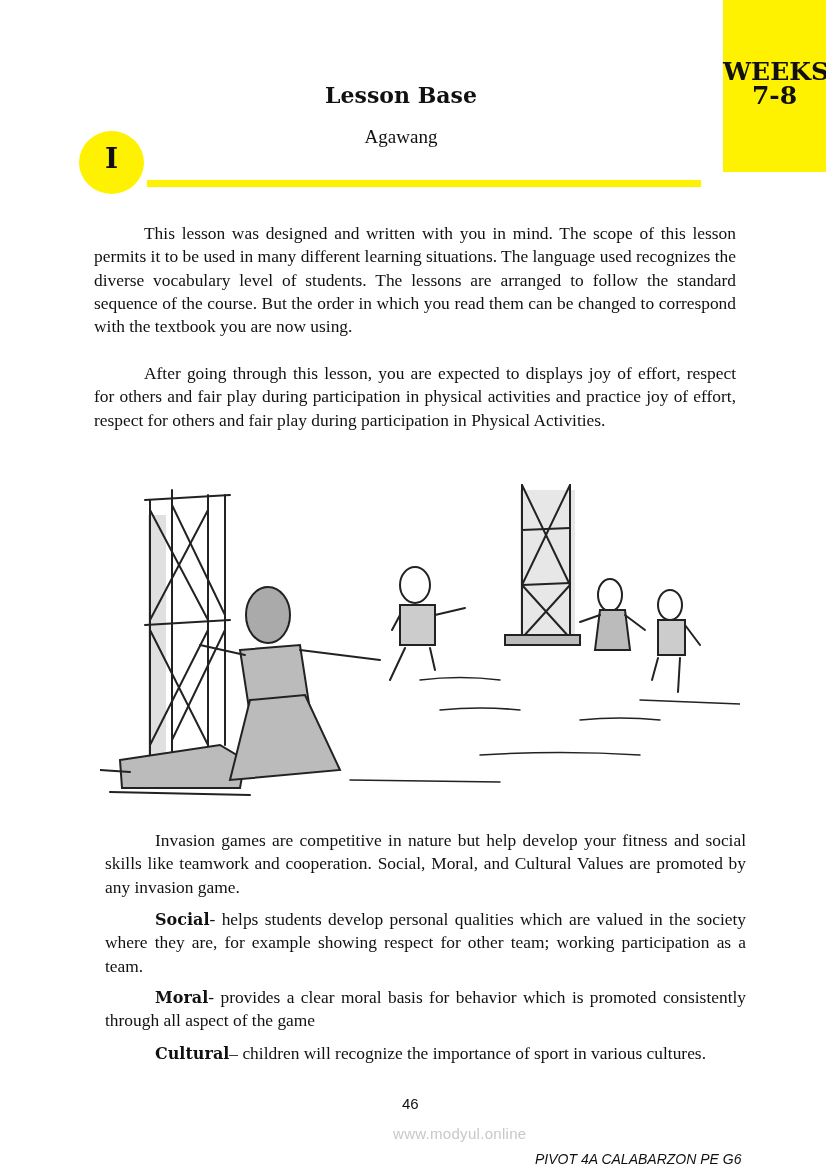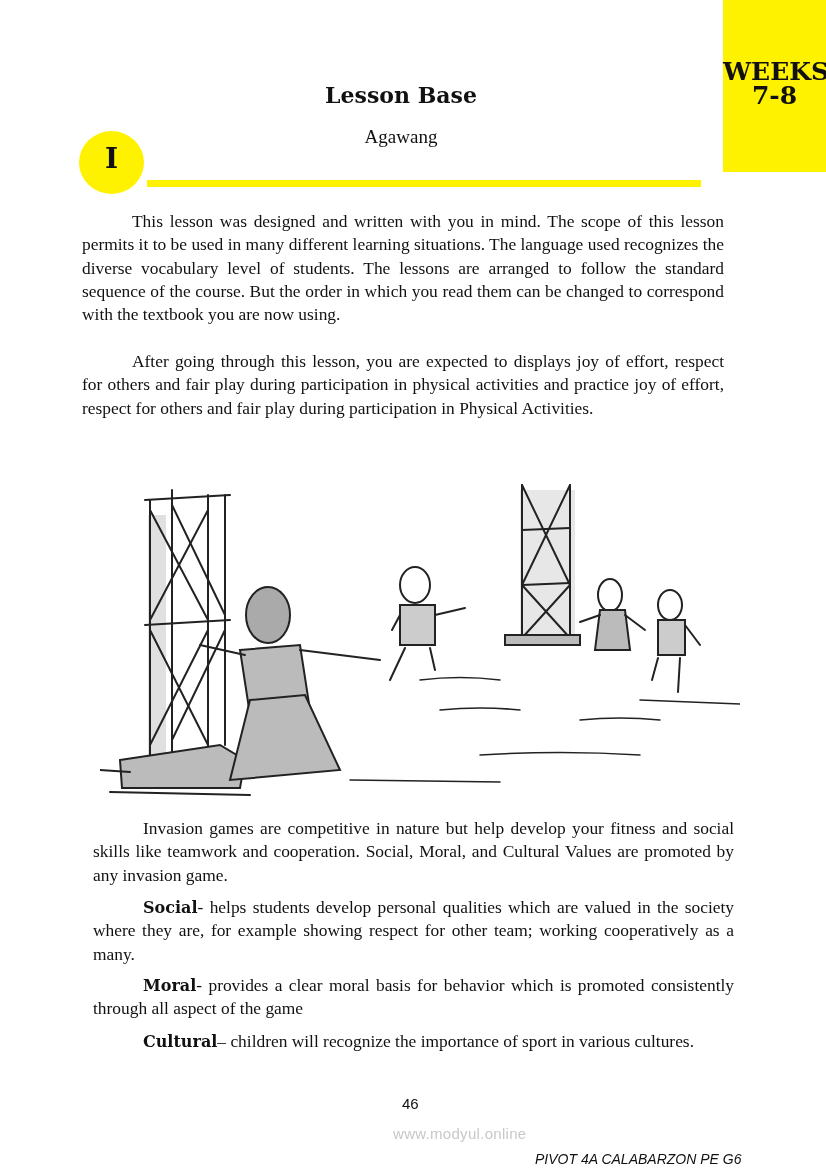--- a/index.html
+++ b/index.html
@@ -11,21 +11,21 @@
       font-family: "DejaVu Serif", serif; font-weight: bold; font-size: 25px; line-height: 24px; }
     .title { position: absolute; top: 82px; left: 0; width: 802px; text-align: center;
       font-family: "DejaVu Serif", serif; font-weight: bold; font-size: 22px; }
     .subtitle { position: absolute; top: 126px; left: 0; width: 802px; text-align: center;
       font-family: "Liberation Serif", serif; font-size: 19px; }
     .badge { position: absolute; left: 79px; top: 131px; width: 65px; height: 63px;
       background: #fff200; border-radius: 50%; text-align: center; }
     .badge span { font-family: "DejaVu Serif", serif; font-weight: bold; font-size: 28px; line-height: 56px; }
     .rule { position: absolute; left: 147px; top: 180px; width: 554px; height: 7px; background: #fff200; }
     .para { position: absolute; font-family: "Liberation Serif", serif; font-size: 17.4px;
-      line-height: 23.3px; text-align: justify; margin: 0; }
+      line-height: 23.3px; text-align: justify; margin: 12px; }
     .indent { text-indent: 50px; }
     .p1 { left: 82px; top: 210px; width: 642px; }
     .p2 { left: 82px; top: 350px; width: 642px; }
     .illus { position: absolute; left: 100px; top: 470px; width: 640px; height: 330px; }
     .p3 { left: 93px; top: 817px; width: 641px; }
     .p4 { left: 93px; top: 896px; width: 641px; }
     .p5 { left: 93px; top: 974px; width: 641px; }
     .p6 { left: 93px; top: 1030px; width: 641px; }
     .para b { font-family: "DejaVu Serif", serif; font-size: 16px; }
     .page-num { position: absolute; left: 402px; top: 1095px; font-family: "Liberation Sans", sans-serif; font-size: 15px; }
@@ -128,21 +128,21 @@
       <path d="M480 250 Q520 246 560 250"></path>
       <path d="M380 285 Q460 280 540 285"></path>
       <path d="M540 230 L640 234"></path>
       <path d="M250 310 L400 312"></path>
     </g>
   </g>
 </svg>
 
 <p class="para indent p3">Invasion games are competitive in nature but help develop your fitness and social skills like teamwork and cooperation. Social, Moral, and Cultural Values are promoted by any invasion game.</p>
 
-<p class="para indent p4"><b>Social</b><span>- helps students develop personal qualities which are valued in the society where they are, for example showing respect for other team; working cooperatively as a many.</span></p>
+<p class="para indent p4"><b>Social</b><span>- helps students develop personal qualities which are valued in the society where they are, for example showing respect for other team; working participation as a team.</span></p>
 
 <p class="para indent p5"><b>Moral</b><span>- provides a clear moral basis for behavior which is promoted consistently through all aspect of the game</span></p>
 
 <p class="para indent p6"><b>Cultural</b><span>– children will recognize the importance of sport in various cultures.</span></p>
 
 <div class="page-num">46</div>
 <div class="footer-title">PIVOT 4A CALABARZON PE G6</div>
 <div class="watermark">www.modyul.online</div>
 
 </body></html>

